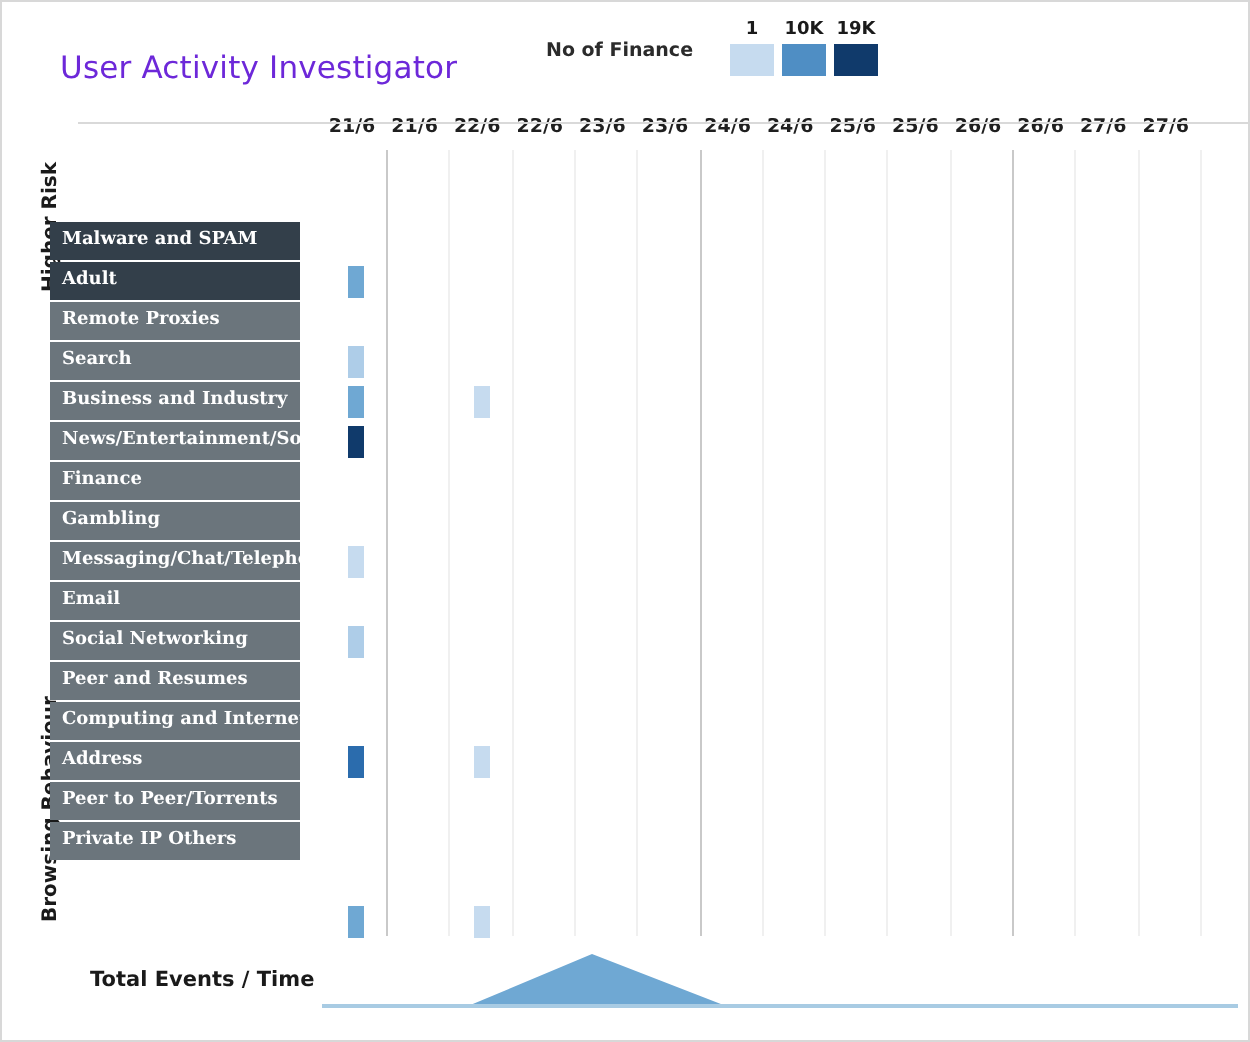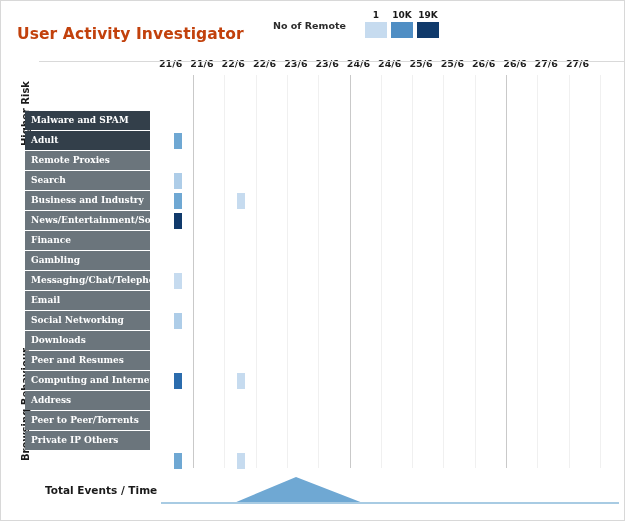--- a/index.html
+++ b/index.html
@@ -14,26 +14,26 @@
     background: #ffffff;
     border: 1px solid #d8d8d8;
     box-sizing: border-box;
     overflow: hidden;
     font-family: "DejaVu Sans", sans-serif;
   }
 
   
   #title {
     position: absolute;
-    left: 16px;
+    left: 29px;
     top: 24px;
     font-family: "DejaVu Sans", sans-serif;
     font-size: 15.5px;
-    font-weight: bold;
-    color: #c2410c;
+    font-weight: normal;
+    color: #6d28d9;
     letter-spacing: 0.1px;
     white-space: nowrap;
   }
 
   
   #legend {
     position: absolute;
     left: 272px;
     top: 8px;
     height: 36px;
@@ -78,21 +78,21 @@
     top: 57px;
     left: 160px;
     width: 465px;
     height: 16px;
   }
   .date-lbl {
     position: absolute;
     font-size: 9.5px;
     font-weight: bold;
     color: #1f1f1f;
-    text-align: left;
+    text-align: center;
     width: 34px;
     white-space: nowrap;
   }
 
   
   .rot-label {
     position: absolute;
     font-size: 10px;
     font-weight: bold;
     color: #1a1a1a;
@@ -181,21 +181,21 @@
   }
 </style>
 </head>
 <body>
 
 <div id="app">
 
   <div id="title">User Activity Investigator</div>
 
   <div id="legend">
-    <div id="legend-title">No of Remote</div>
+    <div id="legend-title">No of Finance</div>
     <div class="legend-scale">
       <div class="legend-cell">
         <div class="lbl">1</div>
         <div class="sw" id="sw0" style="background: rgb(198, 219, 239);"></div>
       </div>
       <div class="legend-cell">
         <div class="lbl">10K</div>
         <div class="sw" id="sw1" style="background: rgb(79, 142, 196);"></div>
       </div>
       <div class="legend-cell">
@@ -230,21 +230,20 @@
       <div class="cat-row risk">Adult</div>
       <div class="cat-row beh">Remote Proxies</div>
       <div class="cat-row beh">Search</div>
       <div class="cat-row beh">Business and Industry</div>
       <div class="cat-row beh">News/Entertainment/Society</div>
       <div class="cat-row beh">Finance</div>
       <div class="cat-row beh">Gambling</div>
       <div class="cat-row beh">Messaging/Chat/Telephony</div>
       <div class="cat-row beh">Email</div>
       <div class="cat-row beh">Social Networking</div>
-      <div class="cat-row beh">Downloads</div>
       <div class="cat-row beh">Peer and Resumes</div>
       <div class="cat-row beh">Computing and Internet</div>
       <div class="cat-row beh">Address</div>
       <div class="cat-row beh">Peer to Peer/Torrents</div>
       <div class="cat-row beh">Private IP Others</div>
     </div>
 
   <div id="plot">
       <div class="vgrid major" style="left: 32px;"></div>
       <div class="vgrid" style="left: 63.3px;"></div>

